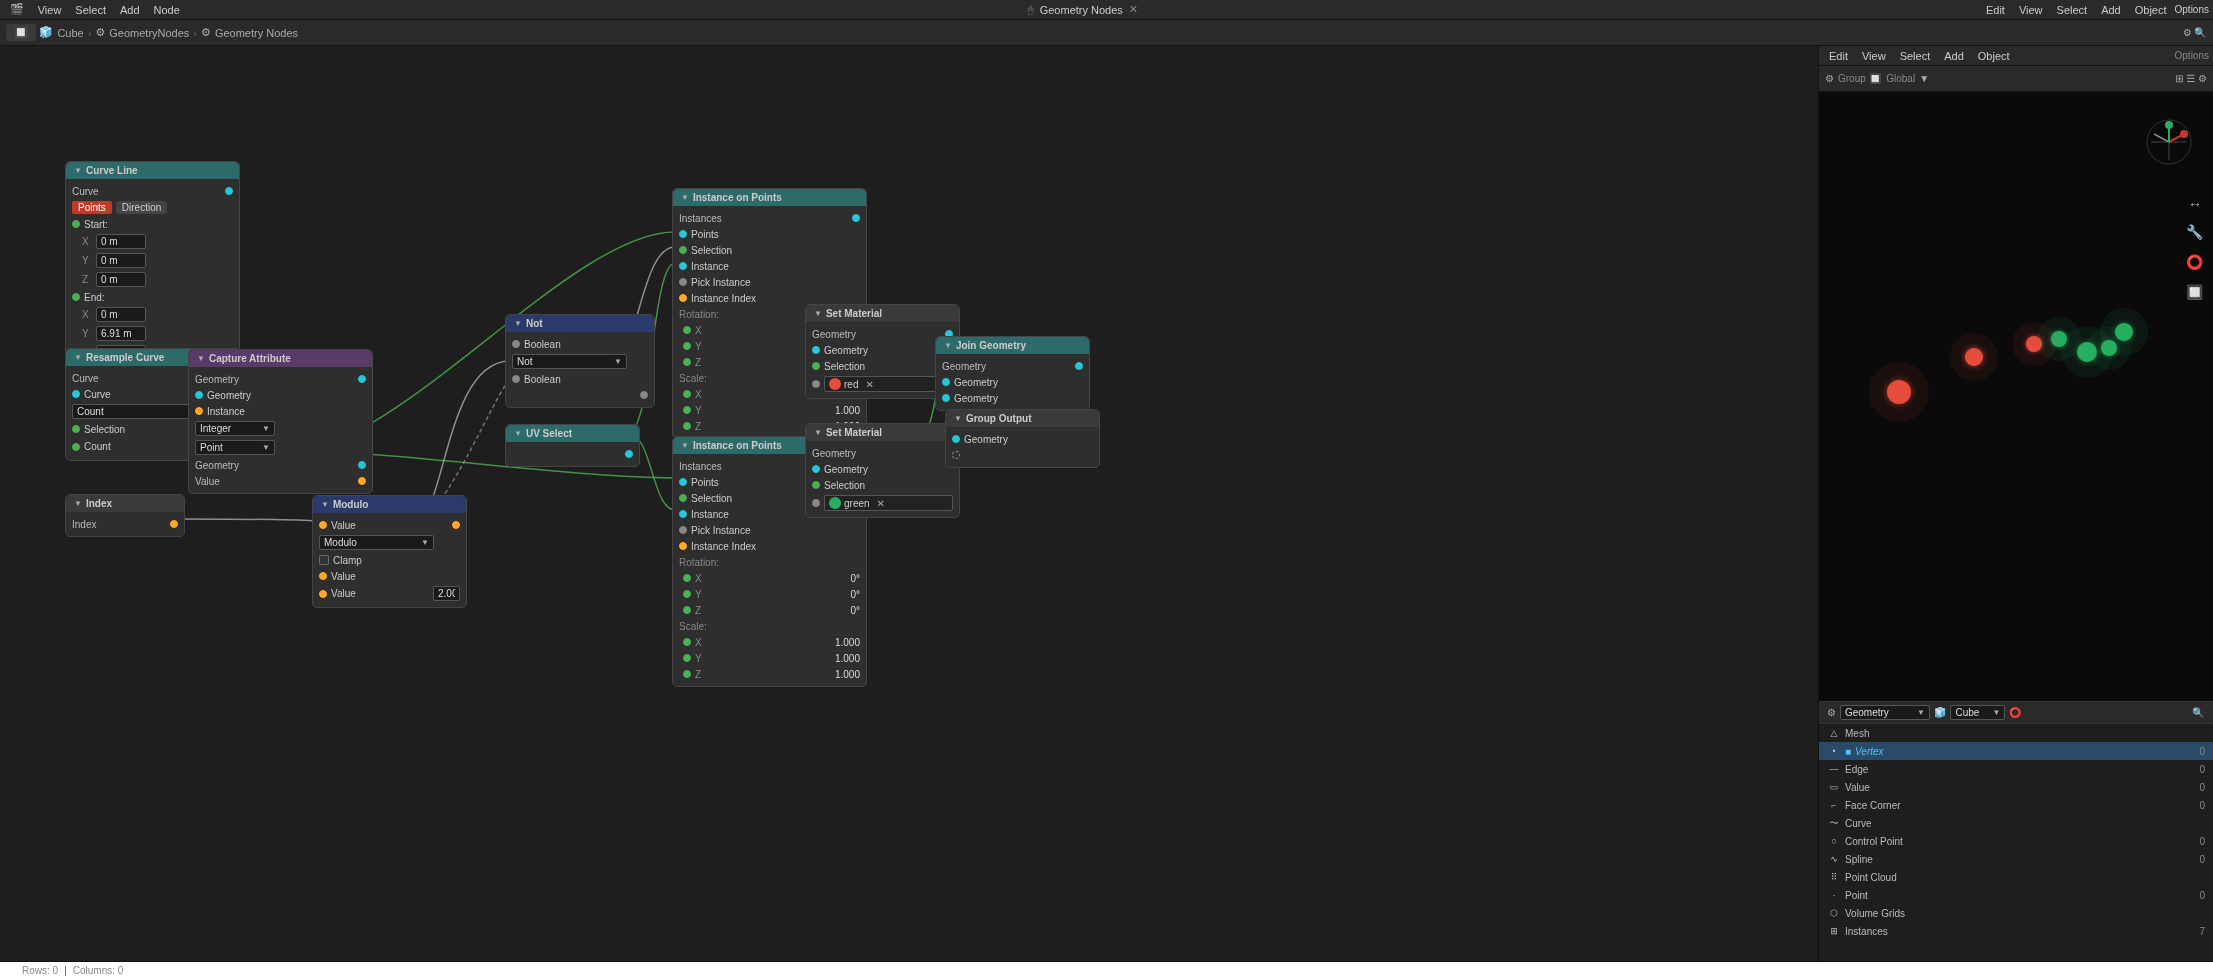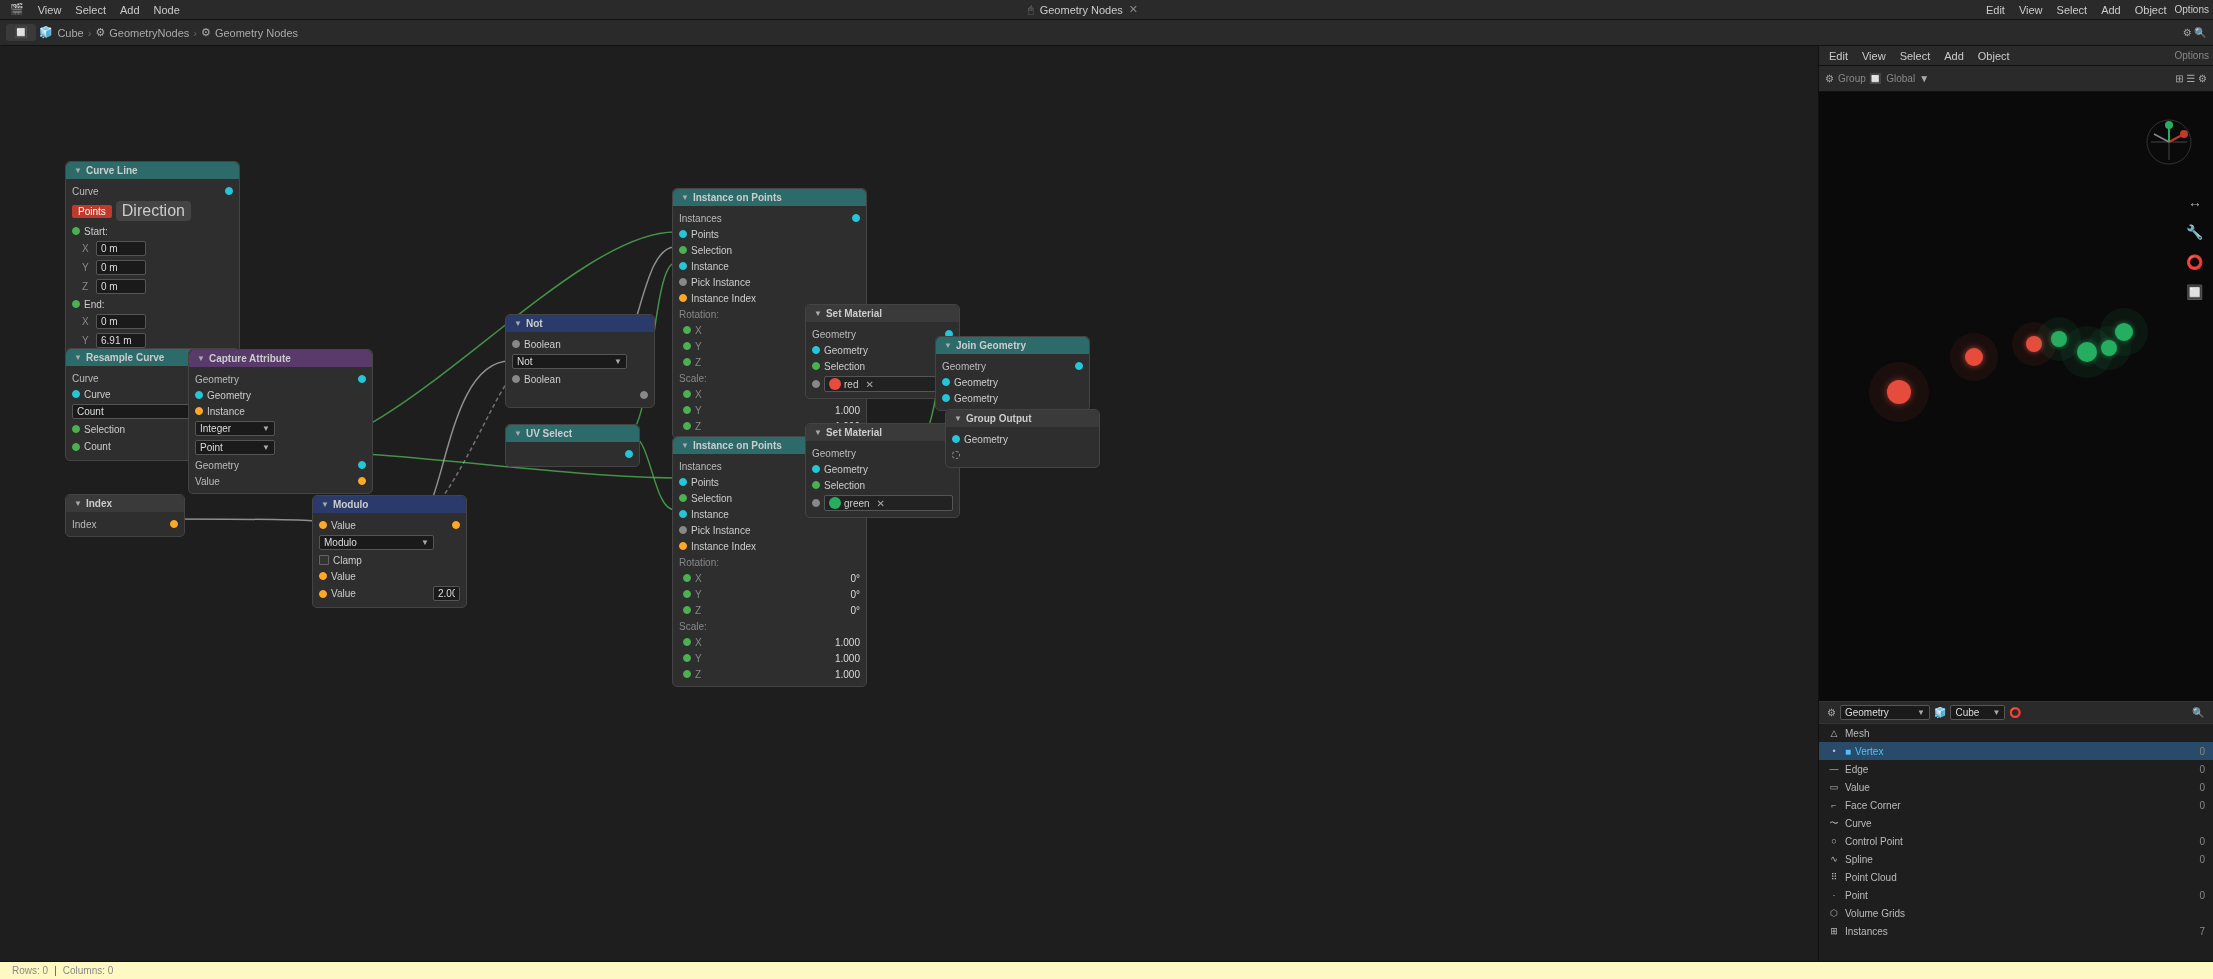--- a/index.html
+++ b/index.html
@@ -163,21 +163,21 @@
       color: #fff;
       border-radius: 2px;
       padding: 1px 6px;
       font-size: 10px;
     }
     .btn-dark {
       background: #444;
       color: #ccc;
       border-radius: 4px;
       padding: 1px 6px;
-      font-size: 16px;
+      font-size: 10px;
     }
 
     
     .right-panel {
       width: 395px;
       display: flex;
       flex-direction: column;
       background: #1a1a1a;
       border-left: 1px solid #111;
       flex-shrink: 0;
@@ -229,25 +229,25 @@
       height: 14px;
       display: inline-flex;
       align-items: center;
       justify-content: center;
       font-size: 9px;
     }
 
     
     .bottom-bar {
       height: 18px;
-      background: #fef9c3;
+      background: #ffffff;
       border-top: 1px solid #111;
       display: flex;
       align-items: center;
-      padding: 0 12px;
+      padding: 0 22px;
       font-size: 10px;
       color: #888;
       flex-shrink: 0;
     }
 
     
     .connections-svg {
       position: absolute;
       top: 0; left: 0;
       width: 100%;
@@ -961,21 +961,21 @@
       </div>
 
       <div class="props-row">
         <div class="props-icon">△</div>
         <span class="label">Mesh</span>
       </div>
 
       <div class="props-row highlight-row">
         <div class="props-icon">•</div>
         <span style="color:#4fc3f7;">■</span>
-        <span class="label" style="color:#4fc3f7;">Vertex</span>
+        <span class="label" style="color:#4fc3f7;font-style:italic;">Vertex</span>
         <span class="count">0</span>
       </div>
 
       <div class="props-row">
         <div class="props-icon">—</div>
         <span class="label">Edge</span>
         <span class="count">0</span>
       </div>
 
       <div class="props-row">

